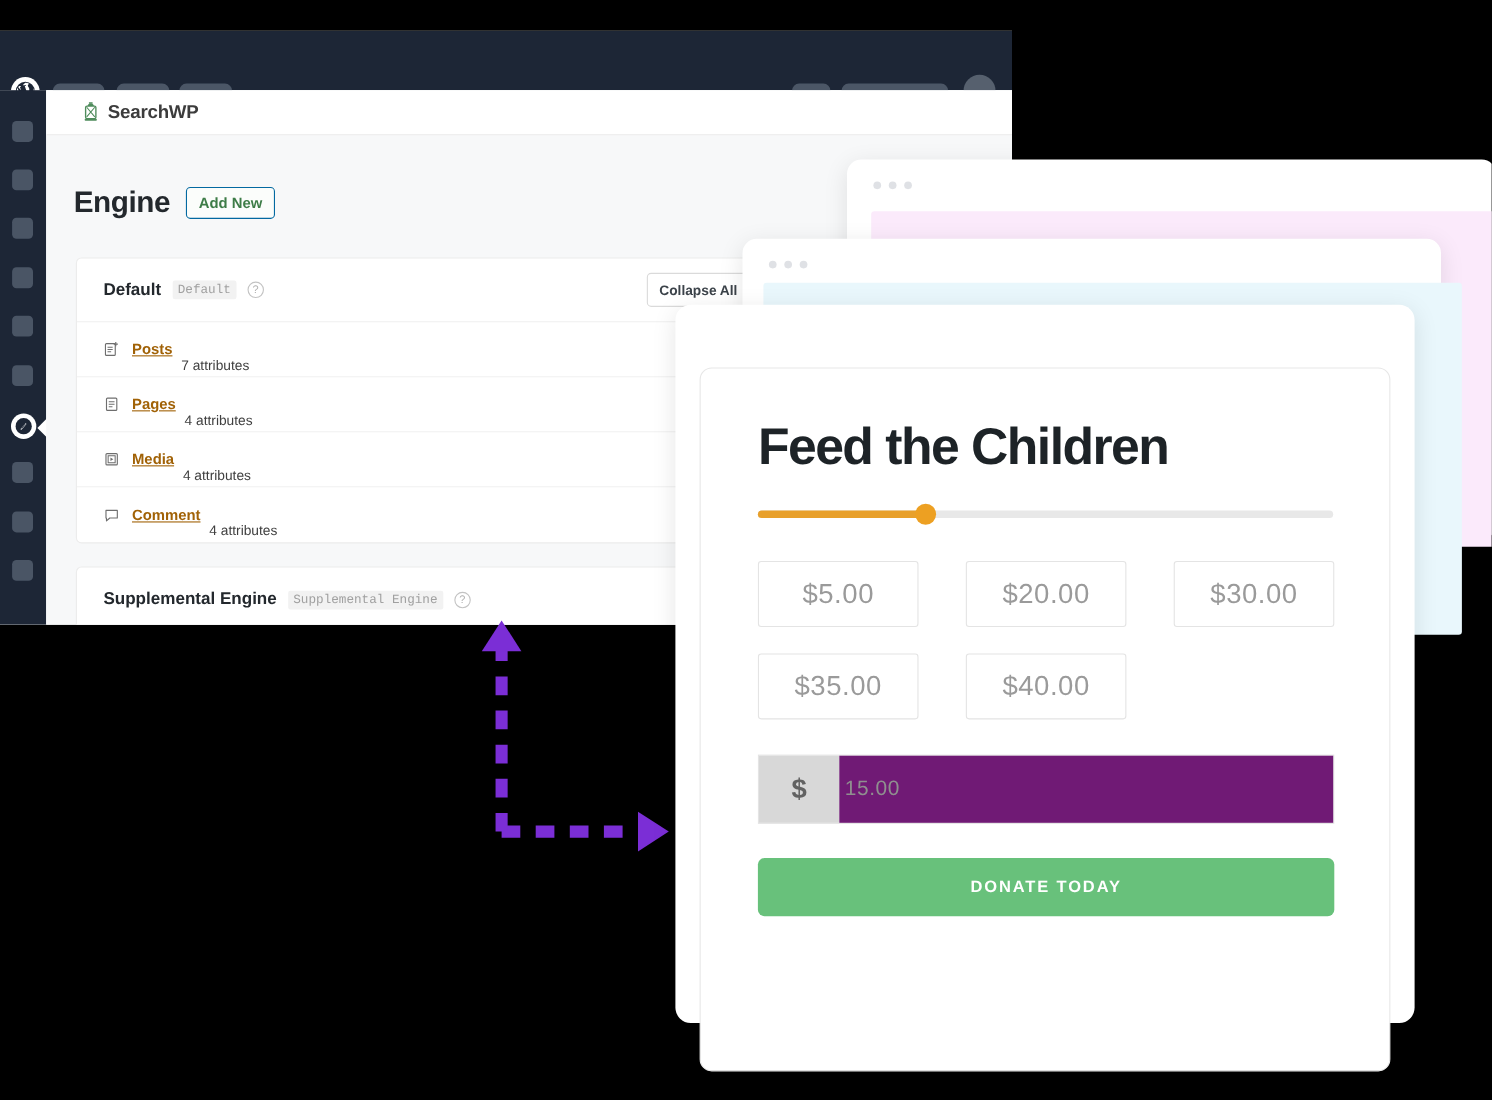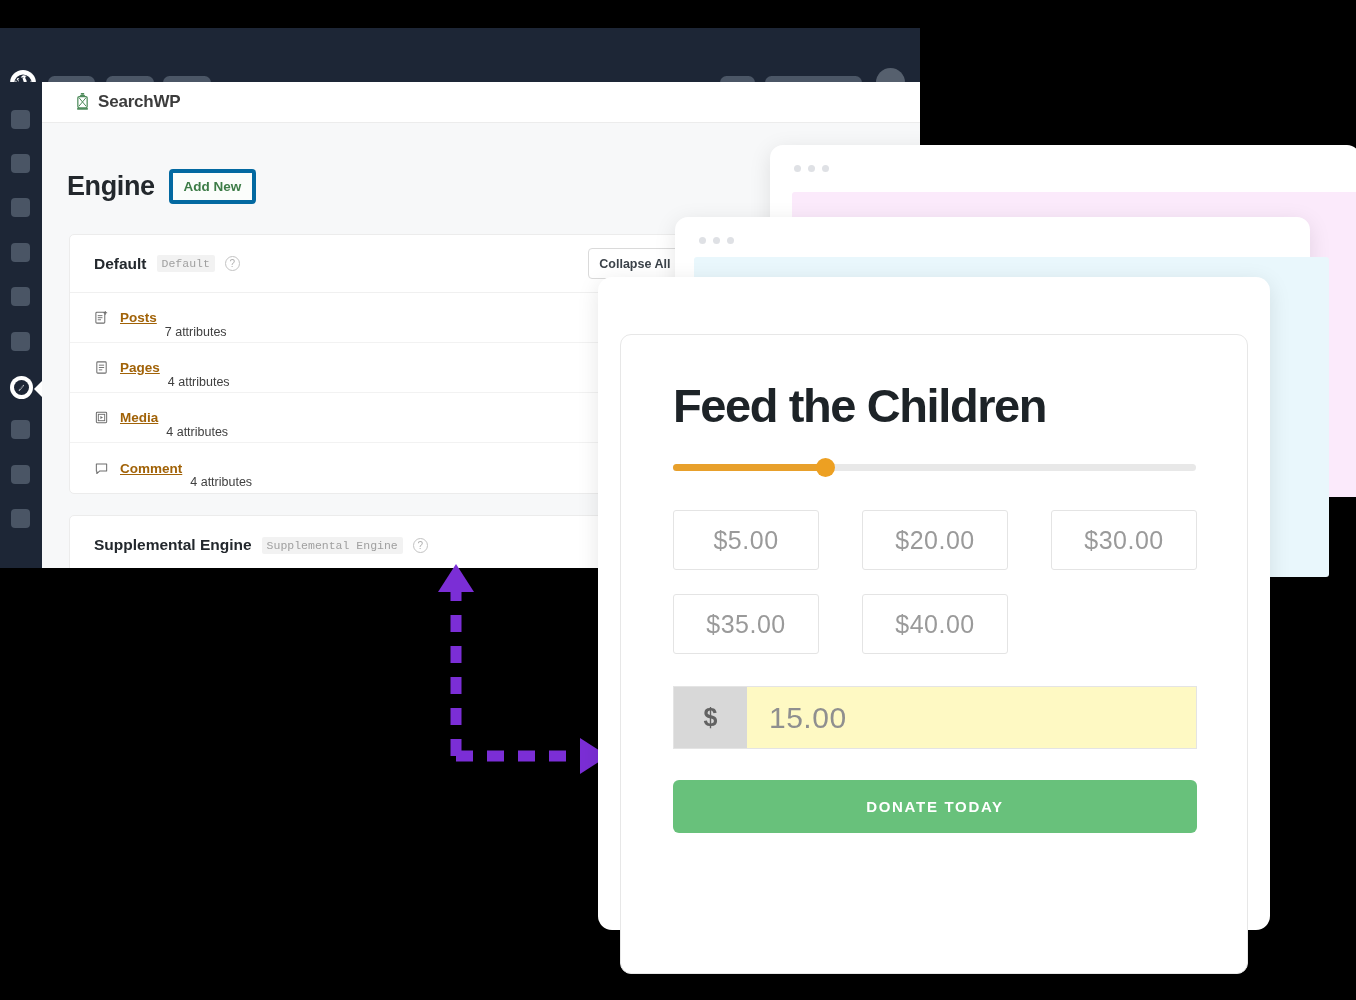--- a/index.html
+++ b/index.html
@@ -140,21 +140,21 @@
     left: 25px; top: 87px;
     display: flex; align-items: center; gap: 14px;
   }
   .engine-title {
     font-size: 27px;
     font-weight: 700;
     color: #23282d;
     letter-spacing: -0.4px;
   }
   .btn-addnew {
-    border: 4px solid #0369a1;
+    border: 1px solid #0369a1;
     background: #fbfdfb;
     color: #3d7c47;
     font-size: 13.5px;
     font-weight: 700;
     border-radius: 4px;
     padding: 6px 11px;
     cursor: pointer;
     font-family: "Liberation Sans", sans-serif;
   }
 
@@ -293,21 +293,21 @@
   }
   .bwin-2 .tint {
     left: 19px; top: 40px;
     width: 635px; height: 320px;
     background: #e9f7fc;
   }
 
   
   .donate-shell {
     position: absolute;
-    left: 598px; top: 277px;
+    left: 614px; top: 277px;
     width: 672px; height: 653px;
     background: #ffffff;
     border-radius: 14px;
     box-shadow: 0 5px 22px rgba(0,0,0,0.10);
   }
   .donate-card {
     position: absolute;
     left: 22px; top: 57px;
     width: 628px; height: 640px;
     background: #ffffff;
@@ -389,23 +389,23 @@
     background: #d8d8d8;
     display: flex; align-items: center; justify-content: center;
     font-size: 25px;
     font-weight: 700;
     color: #626262;
   }
   .custom-input {
     flex: 1;
     border: none;
     outline: none;
-    background: #fef9c3;
-    padding-left: 22px;
-    font-size: 30px;
+    background: #701a75;
+    padding-left: 5px;
+    font-size: 19px;
     color: #8f8f8f;
     letter-spacing: 0.5px;
     font-family: "Liberation Sans", sans-serif;
   }
   .custom-input::placeholder { color: #8f8f8f; }
 
   .donate-btn {
     margin-top: 31px;
     width: 524px;
     height: 53px;

